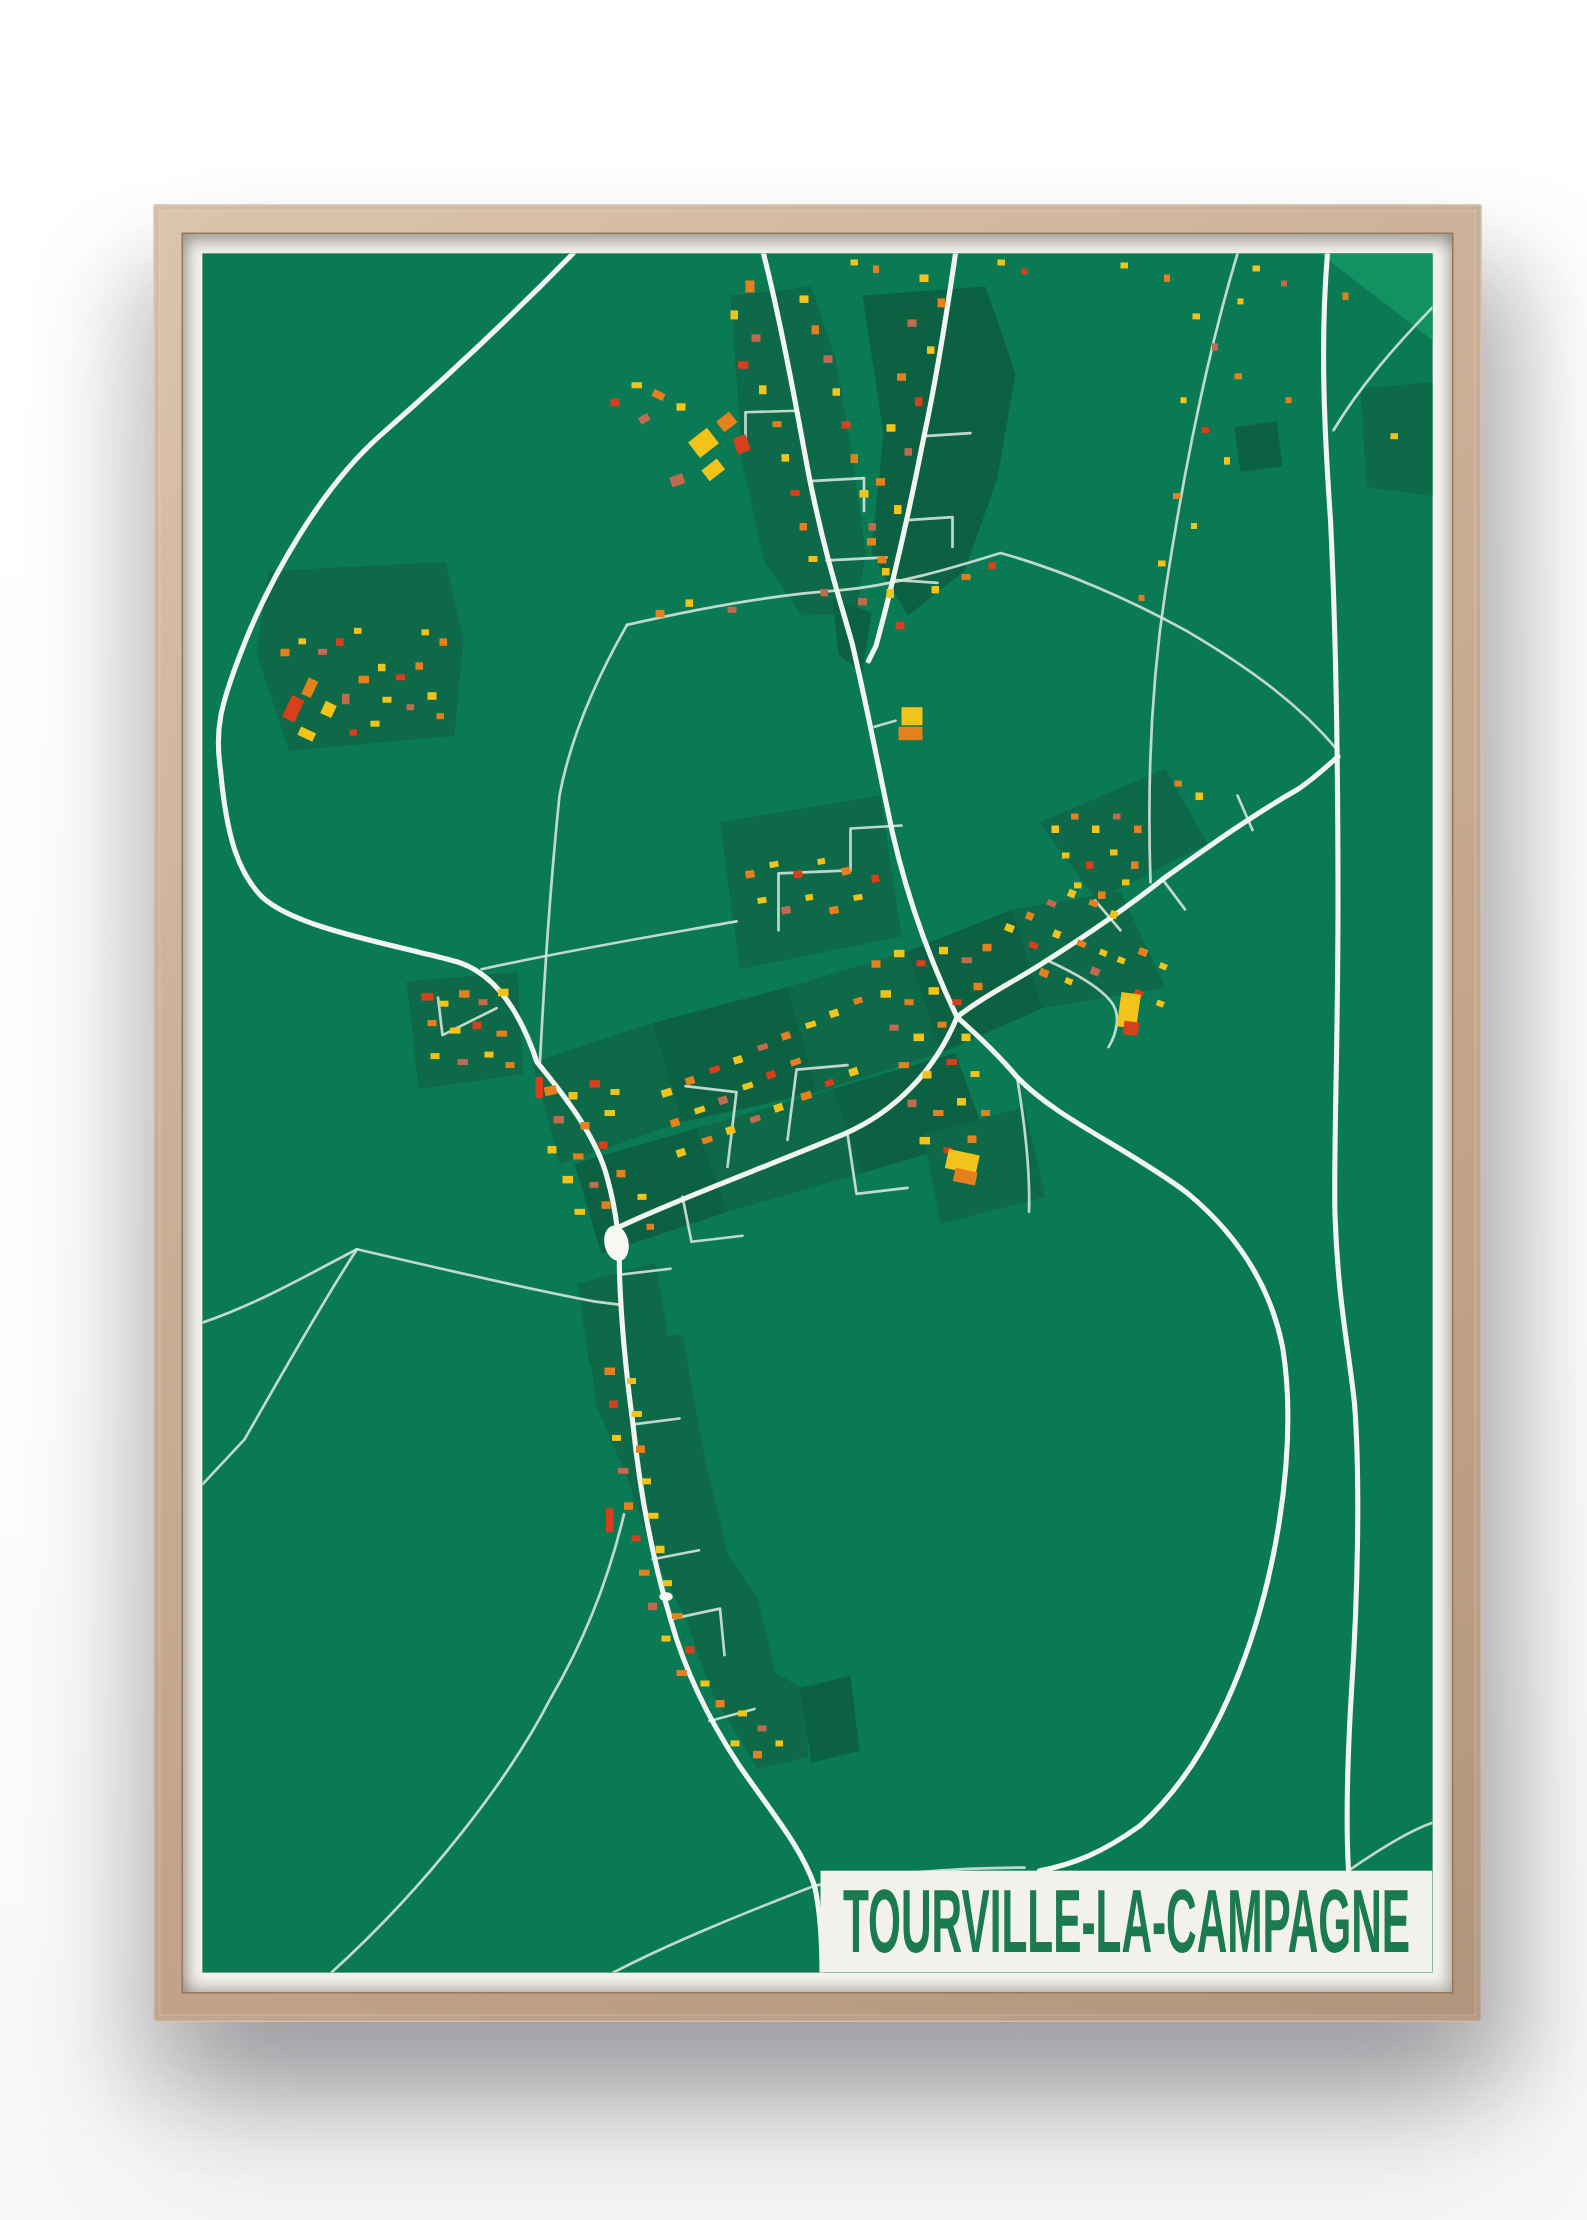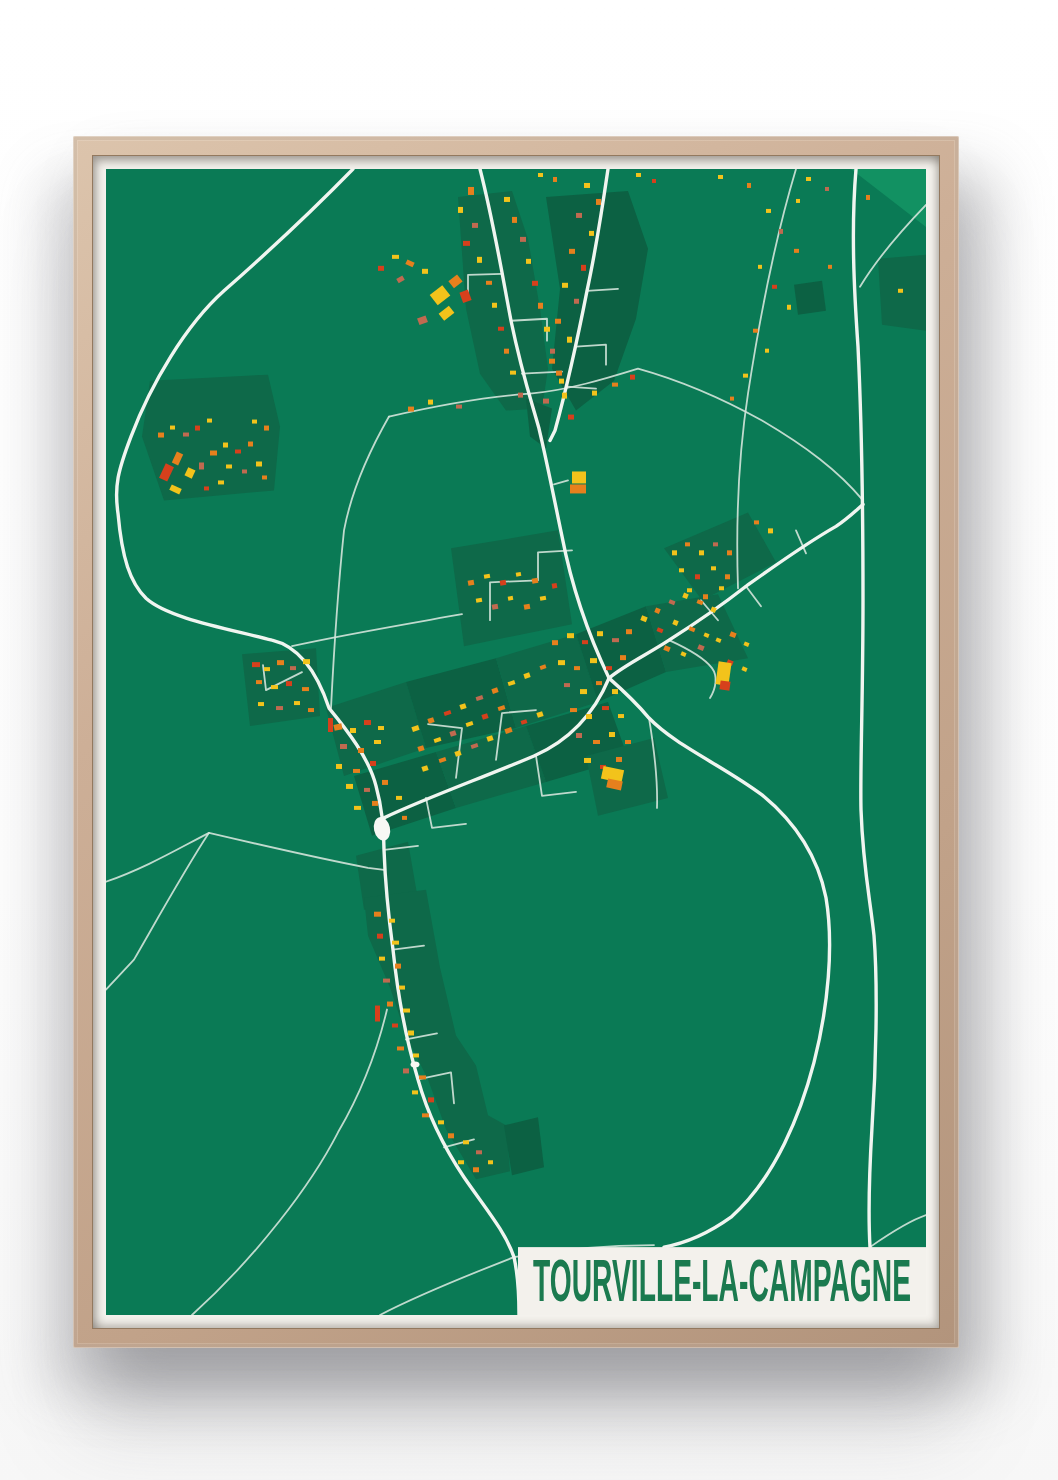--- a/index.html
+++ b/index.html
@@ -3,21 +3,21 @@
 <meta charset="utf-8">
 <style>
   html,body{margin:0;padding:0;}
   body{
     width:1058px;height:1480px;position:relative;overflow:hidden;
     background:#ffffff;
     font-family:"Liberation Sans",sans-serif;
   }
   .wall{position:absolute;inset:0;background:linear-gradient(180deg,#ffffff 0%,#fdfdfd 60%,#f7f7f7 100%);}
   .frame{
-    position:absolute;left:73px;top:136px;width:886px;height:1212px;
+    position:absolute;left:102px;top:136px;width:886px;height:1212px;
     box-sizing:border-box;padding:20px;border-radius:2px;
     background:linear-gradient(148deg,#dcc4ac 0%,#cdaf97 35%,#c1a289 70%,#b2947c 100%);
     box-shadow:
       inset 0 0 0 1px rgba(255,255,255,.30),
       inset 0 0 0 4px rgba(110,85,65,.12),
       inset 0 0 0 5px rgba(255,250,240,.18),
       30px 40px 60px rgba(100,100,106,.38),
       -24px 42px 55px rgba(112,112,118,.26),
       0 85px 85px rgba(120,120,126,.18);
   }

